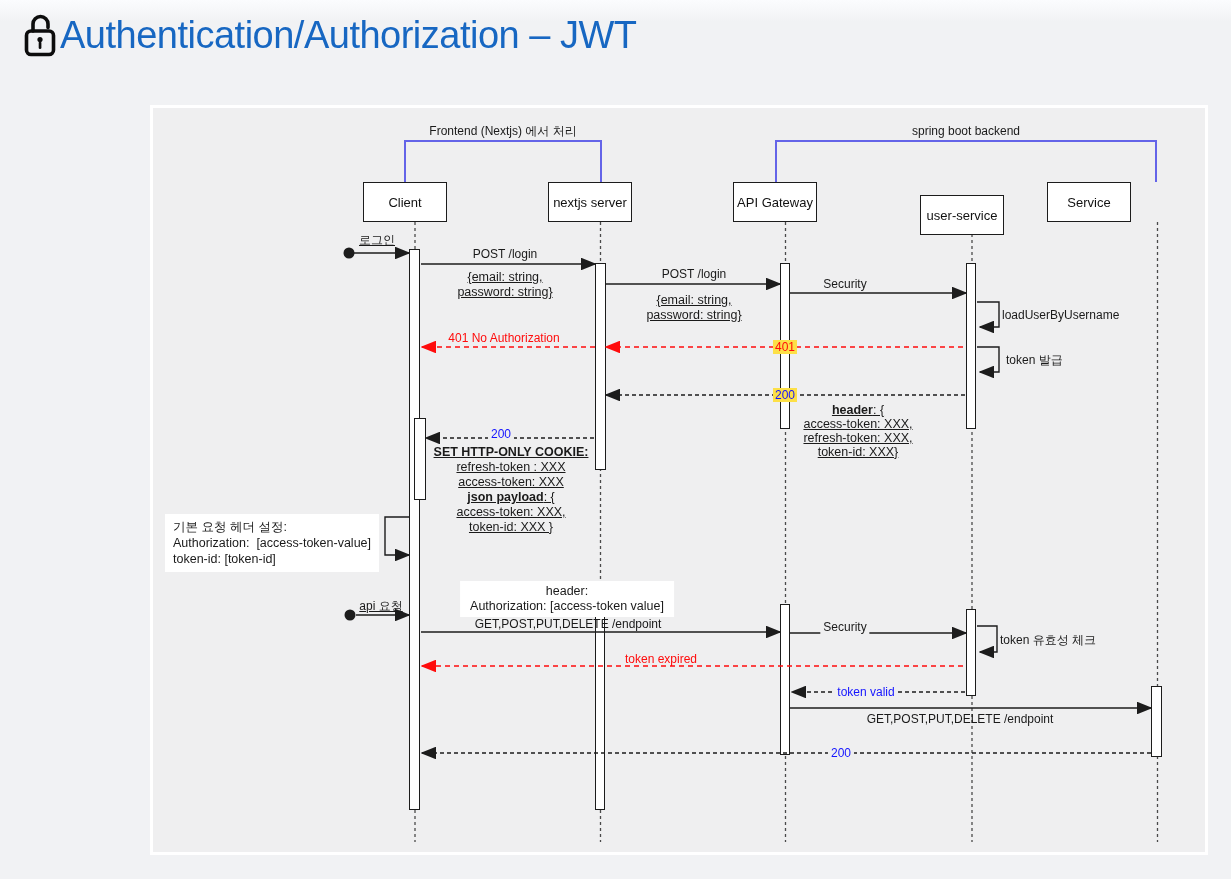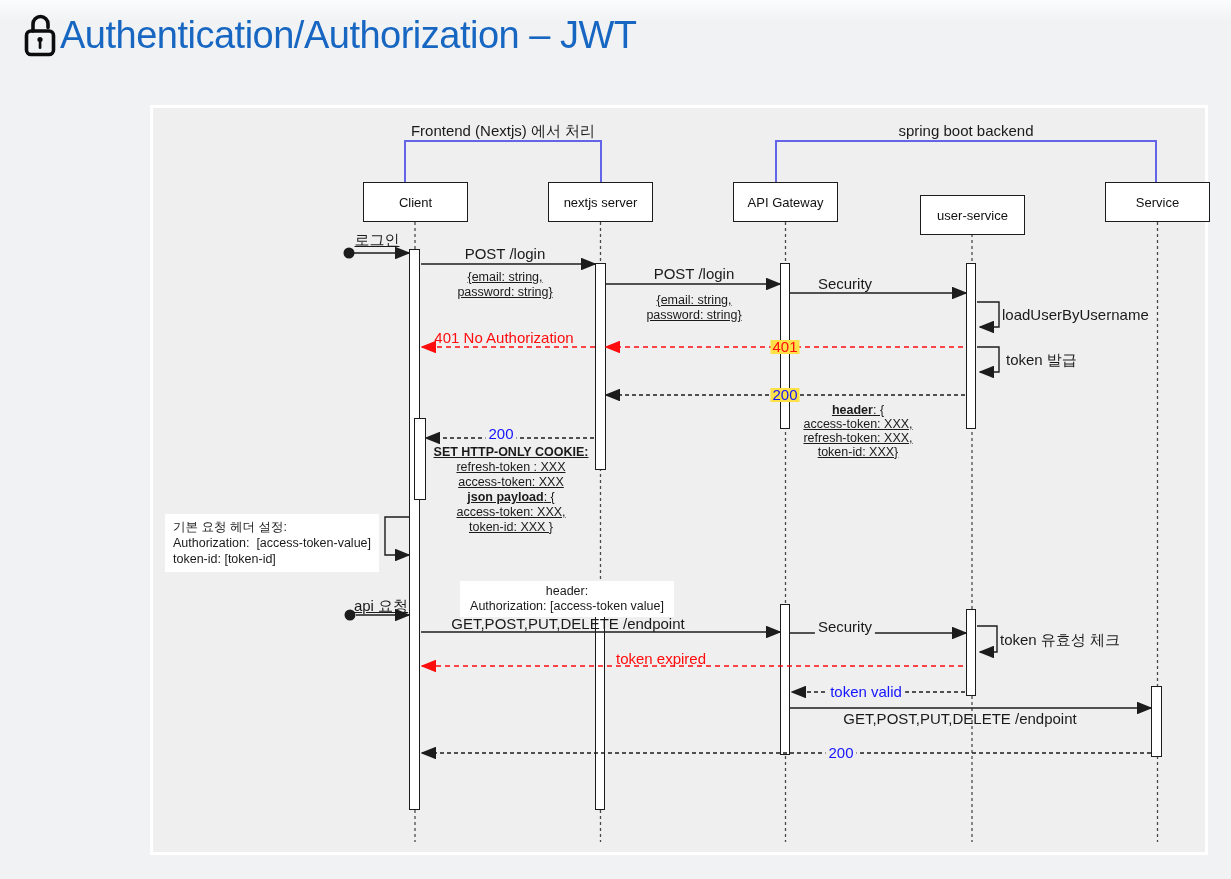--- a/index.html
+++ b/index.html
@@ -21,25 +21,25 @@
     position:absolute;left:150px;top:105px;width:1058px;height:750px;
     background:var(--canvas);border:3px solid #ffffff;
   }
   svg.layer{position:absolute;left:0;top:0;width:1231px;height:879px;pointer-events:none;}
   .ll{stroke:#4a4a4a;stroke-width:1.3;stroke-dasharray:3 3;fill:none;}
   .bk{stroke:var(--bracket);stroke-width:2;fill:none;}
   .s {stroke:var(--line);stroke-width:1.4;fill:none;}
   .d {stroke:var(--line);stroke-width:1.4;fill:none;stroke-dasharray:4 3;}
   .rd{stroke:var(--error);stroke-width:1.4;fill:none;stroke-dasharray:5 4;}
   .actor{
-    position:absolute;width:105px;height:40px;background:#fff;border:1.5px solid #1c1c1c;
+    position:absolute;width:84px;height:40px;background:#fff;border:1.5px solid #1c1c1c;
     display:flex;align-items:center;justify-content:center;font-size:13px;color:#111;
   }
   .bar{position:absolute;background:#fff;border:1.4px solid #1c1c1c;}
-  .lbl{position:absolute;font-size:15px;color:#1a1a1a;white-space:pre;line-height:14px;}
+  .lbl{position:absolute;font-size:12px;color:#1a1a1a;white-space:pre;line-height:14px;}
   .c{transform:translateX(-50%);text-align:center;}
   .u{text-decoration:underline;}
   .red{color:var(--error);}
   .blue{color:var(--status);}
   .bgc{background:var(--canvas);padding:0 3px;}
   .bgw{background:#fde047;padding:0 2px;}
   .blk{position:absolute;font-size:12.5px;color:#1a1a1a;transform:translateX(-50%);text-align:center;text-decoration:underline;}
   .blk div{white-space:pre;}
   .lh14 div{line-height:14px;} .lh15 div{line-height:15px;}
   .note{
@@ -167,21 +167,21 @@
   </div>
 <div class="actor" style="left:548px;top:182px">
     <span>nextjs server</span>
   </div>
 <div class="actor" style="left:733px;top:182px">
     <span>API Gateway</span>
   </div>
 <div class="actor" style="left:920px;top:195px">
     <span>user-service</span>
   </div>
-<div class="actor" style="left:1105px;top:182px">
+<div class="actor" style="left:1047px;top:182px">
     <span>Service</span>
   </div>
 
 <div class="lbl c u" style="left:377px;top:233px">로그인</div>
 <div class="lbl c" style="left:505px;top:247px">POST /login</div>
 <div class="blk lh15" style="left:505px;top:270px">
   <div>{email: string,</div>
   <div>password: string}</div>
 </div>
 <div class="lbl c" style="left:694px;top:267px">POST /login</div>

